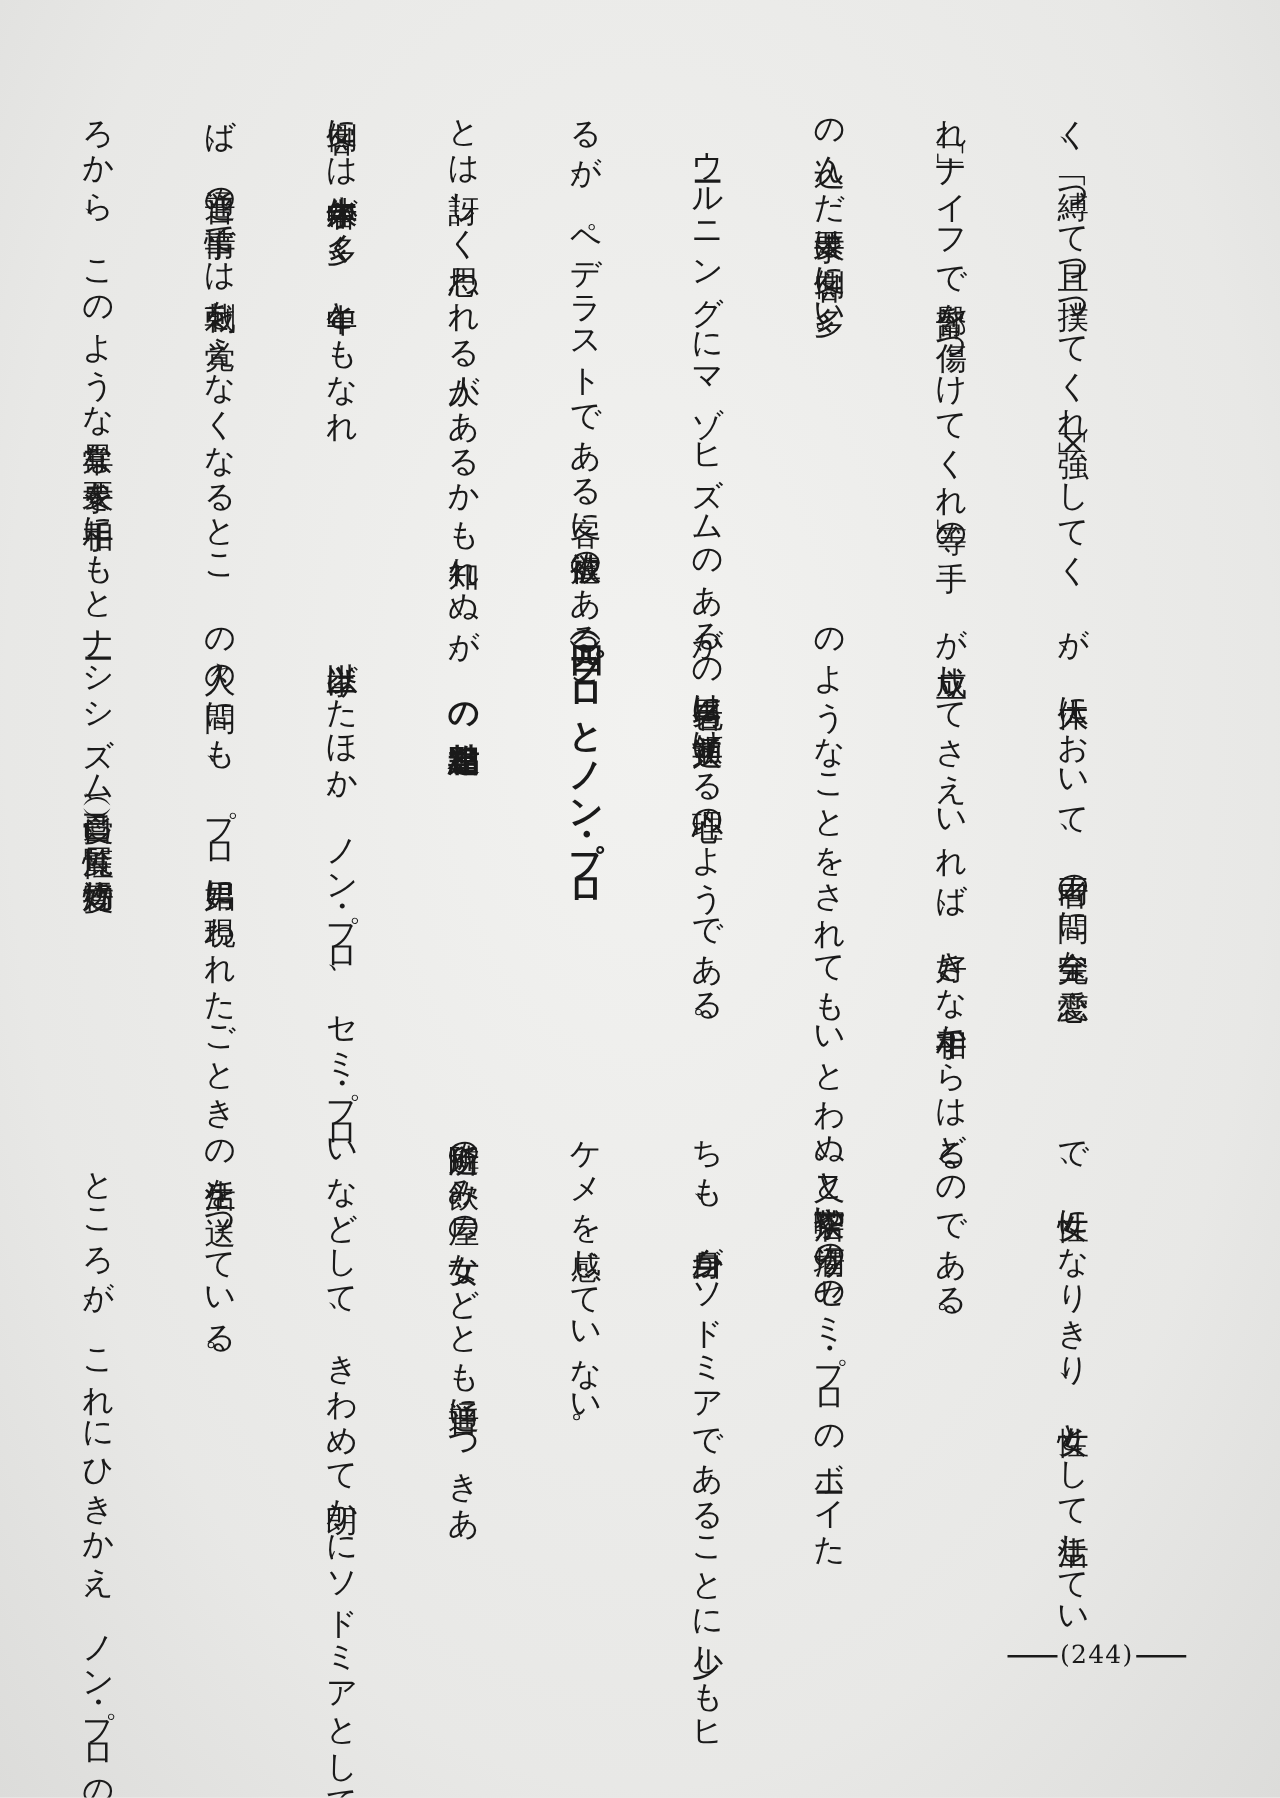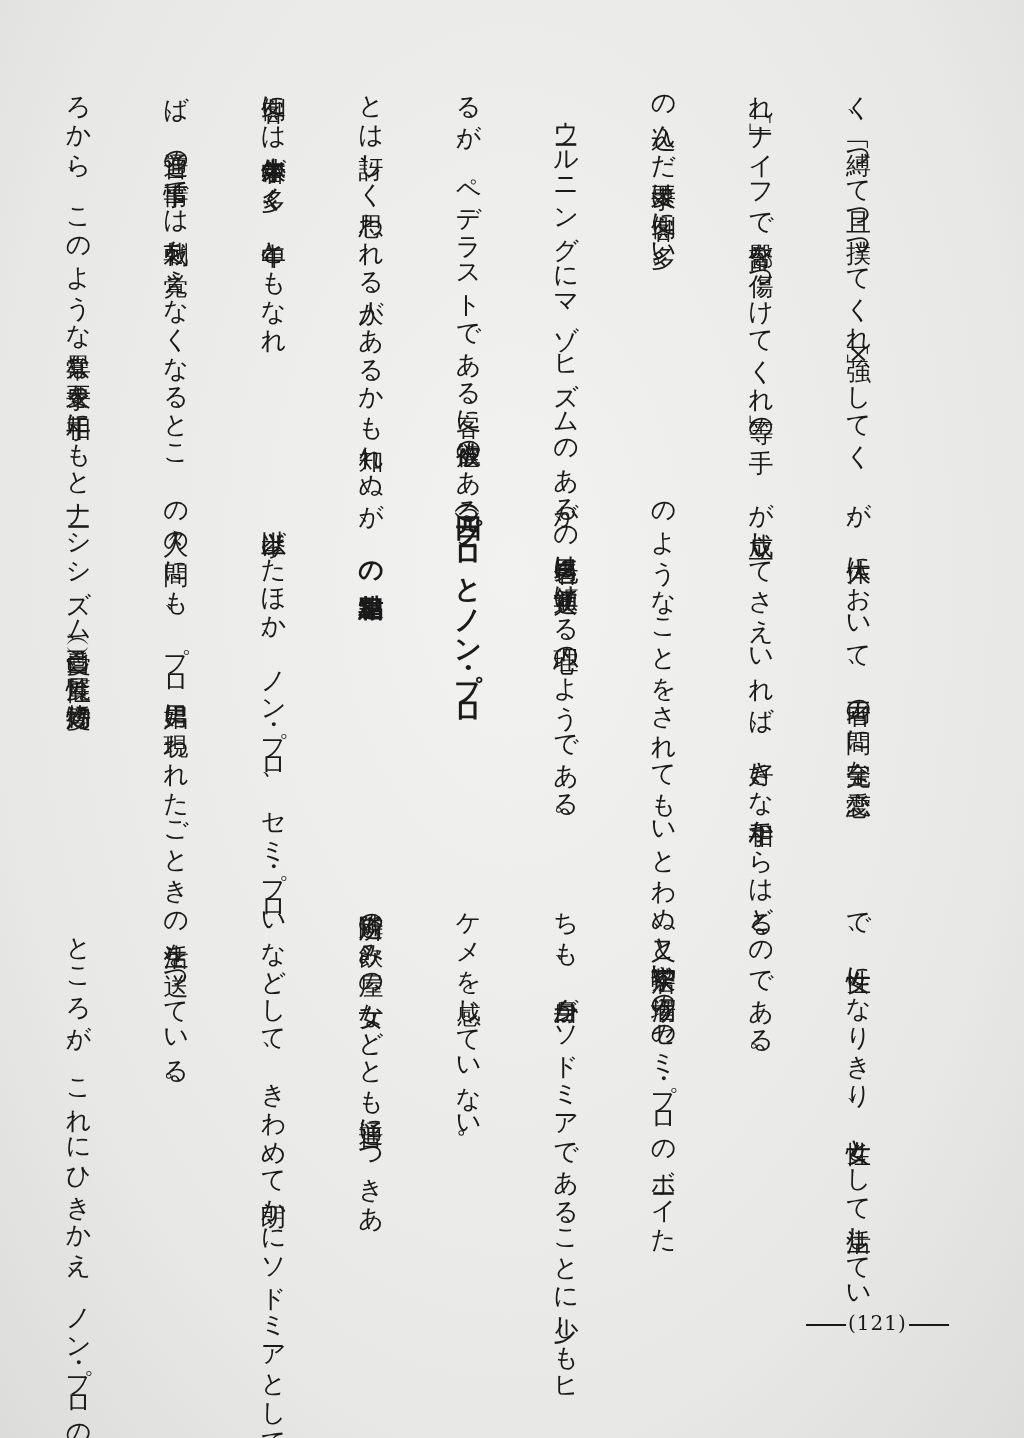--- a/index.html
+++ b/index.html
@@ -119,15 +119,15 @@
     
     
     
     
     
     
     
   </div>
 
   <div class="page-number">
-    <span class="dash"></span><span>(121)</span><span class="dash"></span>
+    <span class="dash"></span><span>(244)</span><span class="dash"></span>
   </div>
 </div>
 
 </body></html>

